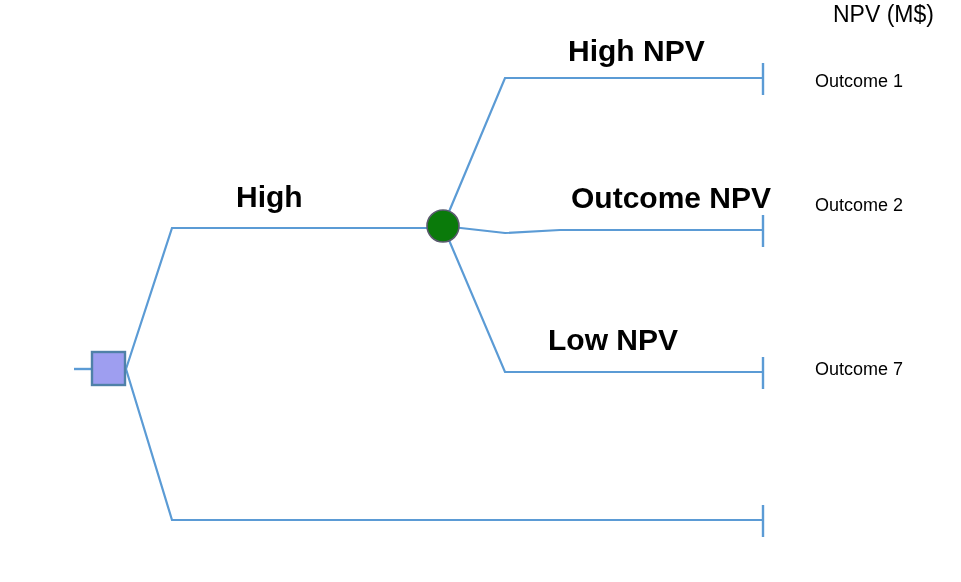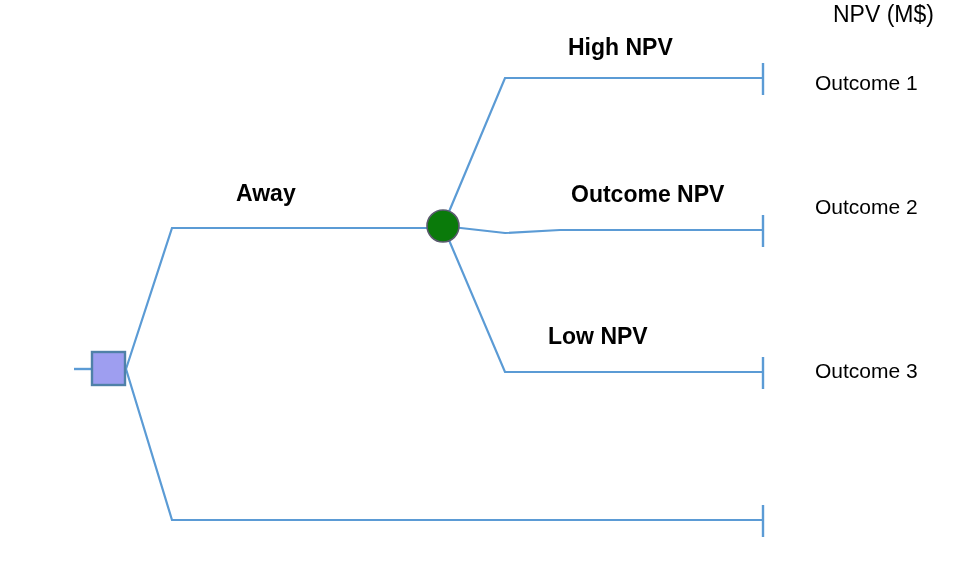--- a/index.html
+++ b/index.html
@@ -54,25 +54,25 @@
     stroke-width: 1.6;
   }
   .lbl {
     position: absolute;
     white-space: nowrap;
     color: #000000;
     line-height: 1;
   }
   .branch-label {
     font-weight: bold;
-    font-size: 23px;
+    font-size: 30px;
   }
   .outcome-label {
     font-weight: normal;
-    font-size: 21px;
+    font-size: 18px;
   }
   .column-header {
     font-weight: normal;
     font-size: 23px;
   }
 </style>
 </head>
 <body>
 
 <div id="tree-canvas">
@@ -102,22 +102,22 @@
   </svg>
 
   <div class="lbl column-header" style="left:833px; top:3px;">NPV (M$)</div>
 
   <div class="lbl branch-label" style="left:568px; top:36px;">High NPV</div>
 
   <div class="lbl branch-label" style="left:571px; top:183px;">Outcome NPV</div>
 
   <div class="lbl branch-label" style="left:548px; top:325px;">Low NPV</div>
 
-  <div class="lbl branch-label" style="left:236px; top:182px;">Away</div>
+  <div class="lbl branch-label" style="left:236px; top:182px;">High</div>
 
 
   <div class="lbl outcome-label" style="left:815px; top:72px;">Outcome 1</div>
 
   <div class="lbl outcome-label" style="left:815px; top:196px;">Outcome 2</div>
 
-  <div class="lbl outcome-label" style="left:815px; top:360px;">Outcome 3</div>
+  <div class="lbl outcome-label" style="left:815px; top:360px;">Outcome 7</div>
 
 </div>
 
 </body></html>

